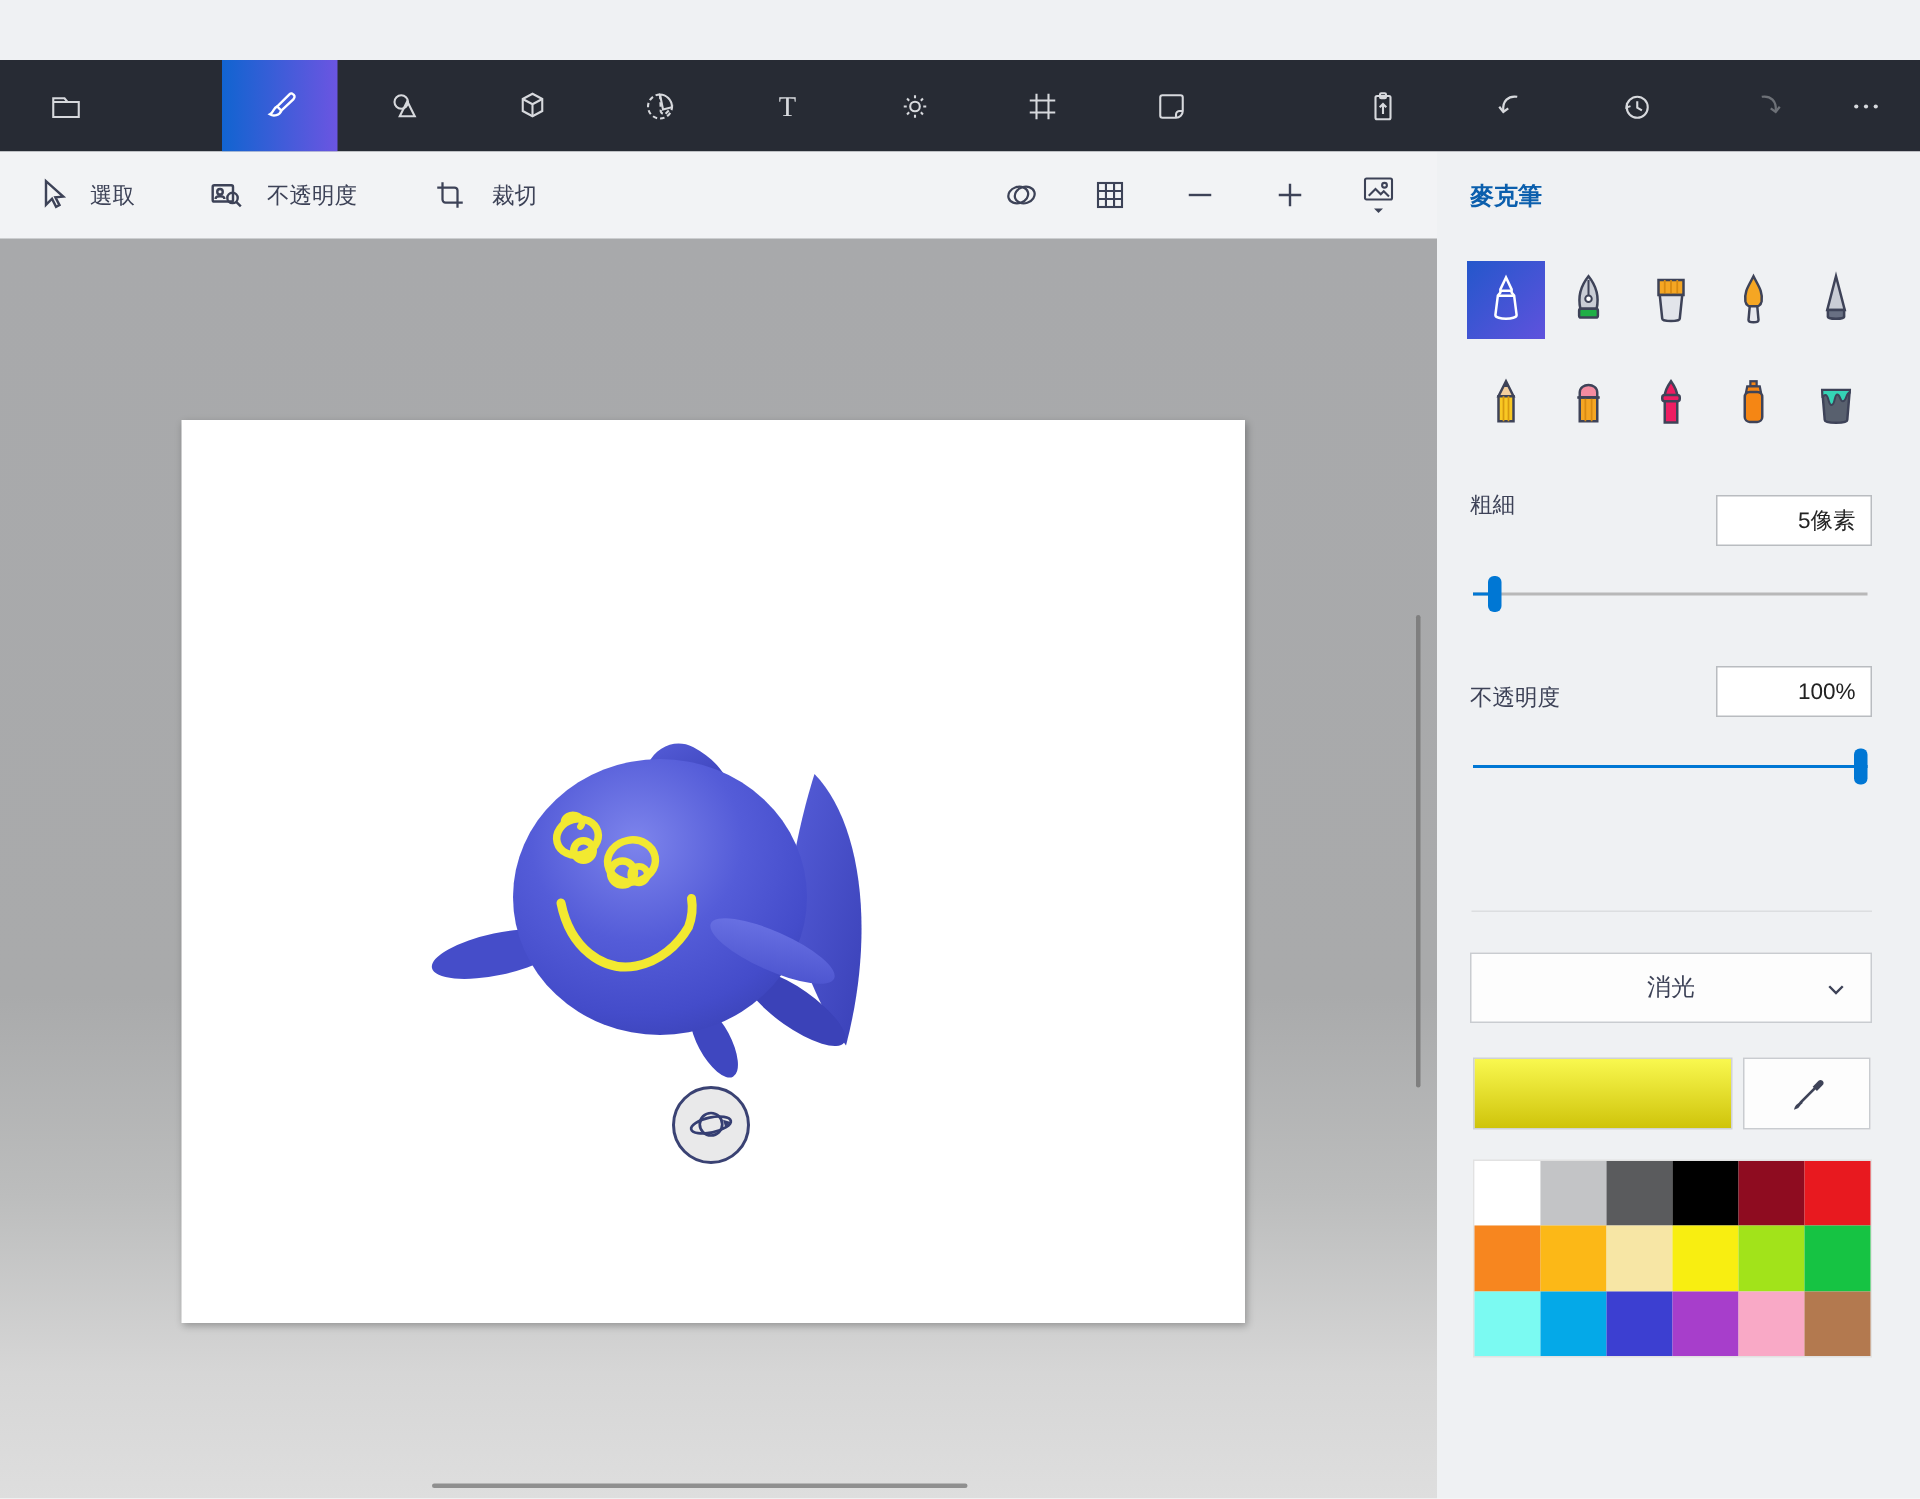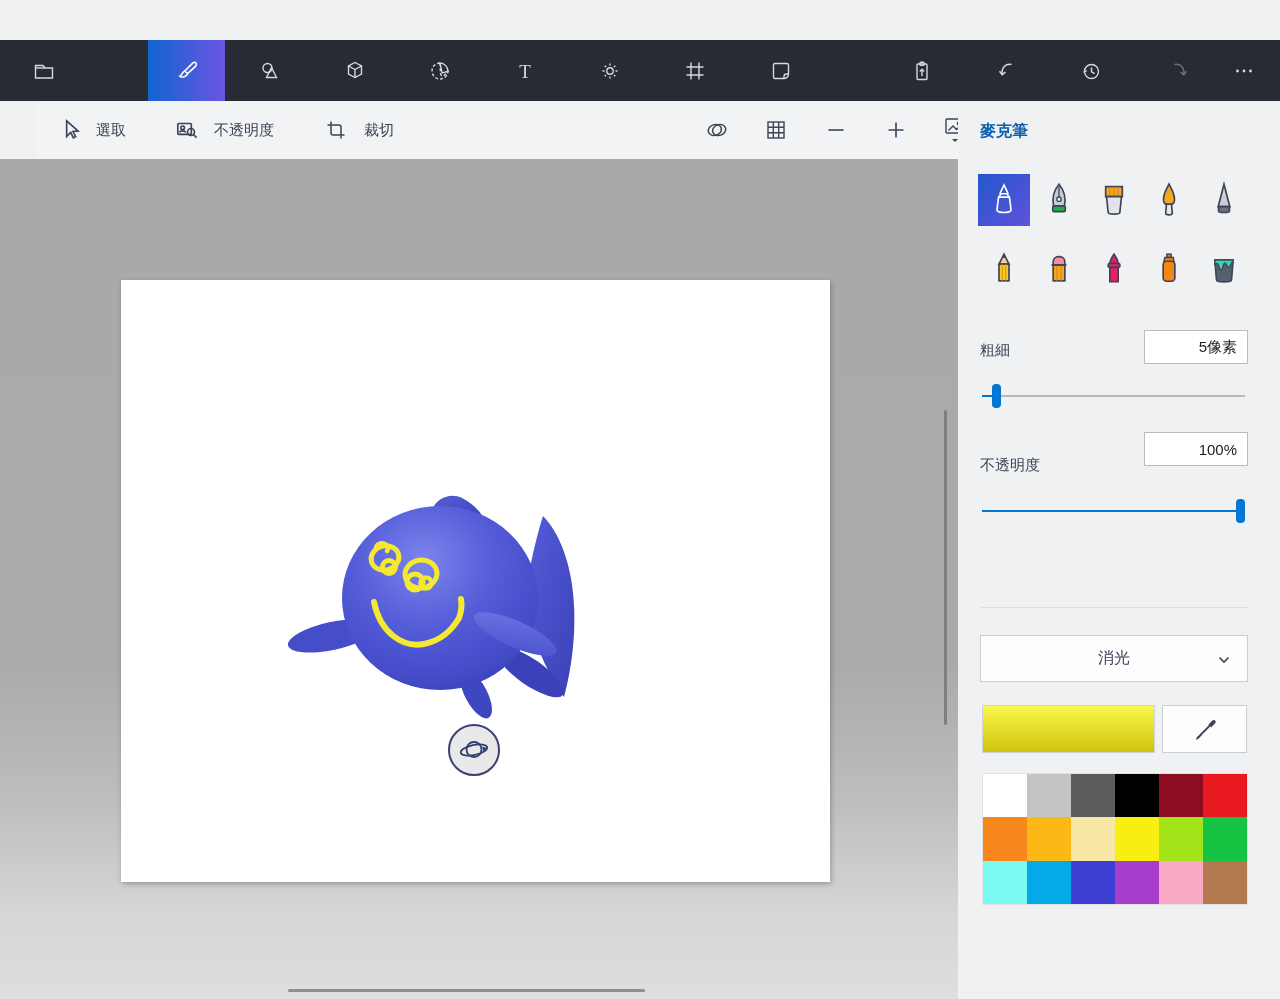--- a/index.html
+++ b/index.html
@@ -16,21 +16,21 @@
 
   
   .toolbar { position:absolute; left:0; top:40px; width:1280px; height:61px; background:#272b34; }
   .tbtn { position:absolute; top:0; width:48px; height:61px; display:flex;
     align-items:center; justify-content:center; }
   .tbtn.sel { width:77px; background:linear-gradient(90deg,#1164d0,#6b55e1); }
   .dim { opacity:.4; }
 
   
   .workspace { position:absolute; left:0; top:101px; width:958px; height:898px; }
-  .subtoolbar { position:absolute; left:0; top:0; width:958px; height:58px; background:#f2f3f5;margin-left:36px; }
+  .subtoolbar { position:absolute; left:0; top:0; width:958px; height:58px; background:#f2f3f5; }
   .stit { position:absolute; top:0; height:58px; display:flex; align-items:center; }
   .slabel { font-size:15px; color:#3d4257; }
 
   
   .canvas-area { position:absolute; left:0; top:58px; width:958px; height:840px;
     background:linear-gradient(180deg,#a8a9ab 0%,#a9aaab 60%,#bcbdbd 76%,#d6d6d6 90%,#dedede 100%); }
   .paper { position:absolute; left:121px; top:121px; width:709px; height:602px; background:#ffffff;
     box-shadow:1px 2px 5px rgba(0,0,0,.28); }
   .fish { position:absolute; left:280px; top:321px; }
   .rotate-btn { position:absolute; left:448px; top:565px; width:52px; height:52px;
@@ -416,30 +416,30 @@
     </div>
     <div class="brushcell row2 c5">
       <span>
         <svg width="40" height="40" viewBox="0 0 48 48">
           <path d="M13 12 H35 L33 36 C33 39 15 39 15 36 Z" fill="#58606e" stroke="#3e4358" stroke-width="2"></path>
           <path d="M13 12 H35 V14 C32 14 32.5 21 29.5 21 C27 21 27.5 15.5 25 15.5 C22.5 15.5 23.5 24 20.5 24 C17.5 24 18.5 16 15.5 16 C14.5 16 14 17.5 13.2 17.5 Z" fill="#35d4b5" stroke="#3e4358" stroke-width="1.6"></path>
           </svg>
         </span>
     </div>
 
-    <div class="field-label" style="top:240px">粗細</div>
+    <div class="field-label" style="top:226px">粗細</div>
     <input class="valuebox" style="top: 229px;" readonly="" value="5像素">
     <div class="slider" style="top:282px">
       <div class="track"></div>
       <div class="fill" style="width: 4%;"></div>
       <div class="thumb" style="left: calc(4% - 0.4px);"></div>
     </div>
 
     <div class="field-label" style="top:355px">不透明度</div>
-    <input class="valuebox" style="top: 331px;" readonly="" value="100%">
+    <input class="valuebox" style="top: 343px;" readonly="" value="100%">
     <div class="slider" style="top:397px">
       <div class="track"></div>
       <div class="fill" style="width: 100%;"></div>
       <div class="thumb" style="left: calc(100% - 9px);"></div>
     </div>
 
     <div class="divider"></div>
 
     <div class="dropdown">
       <span class="dlabel">消光</span>

